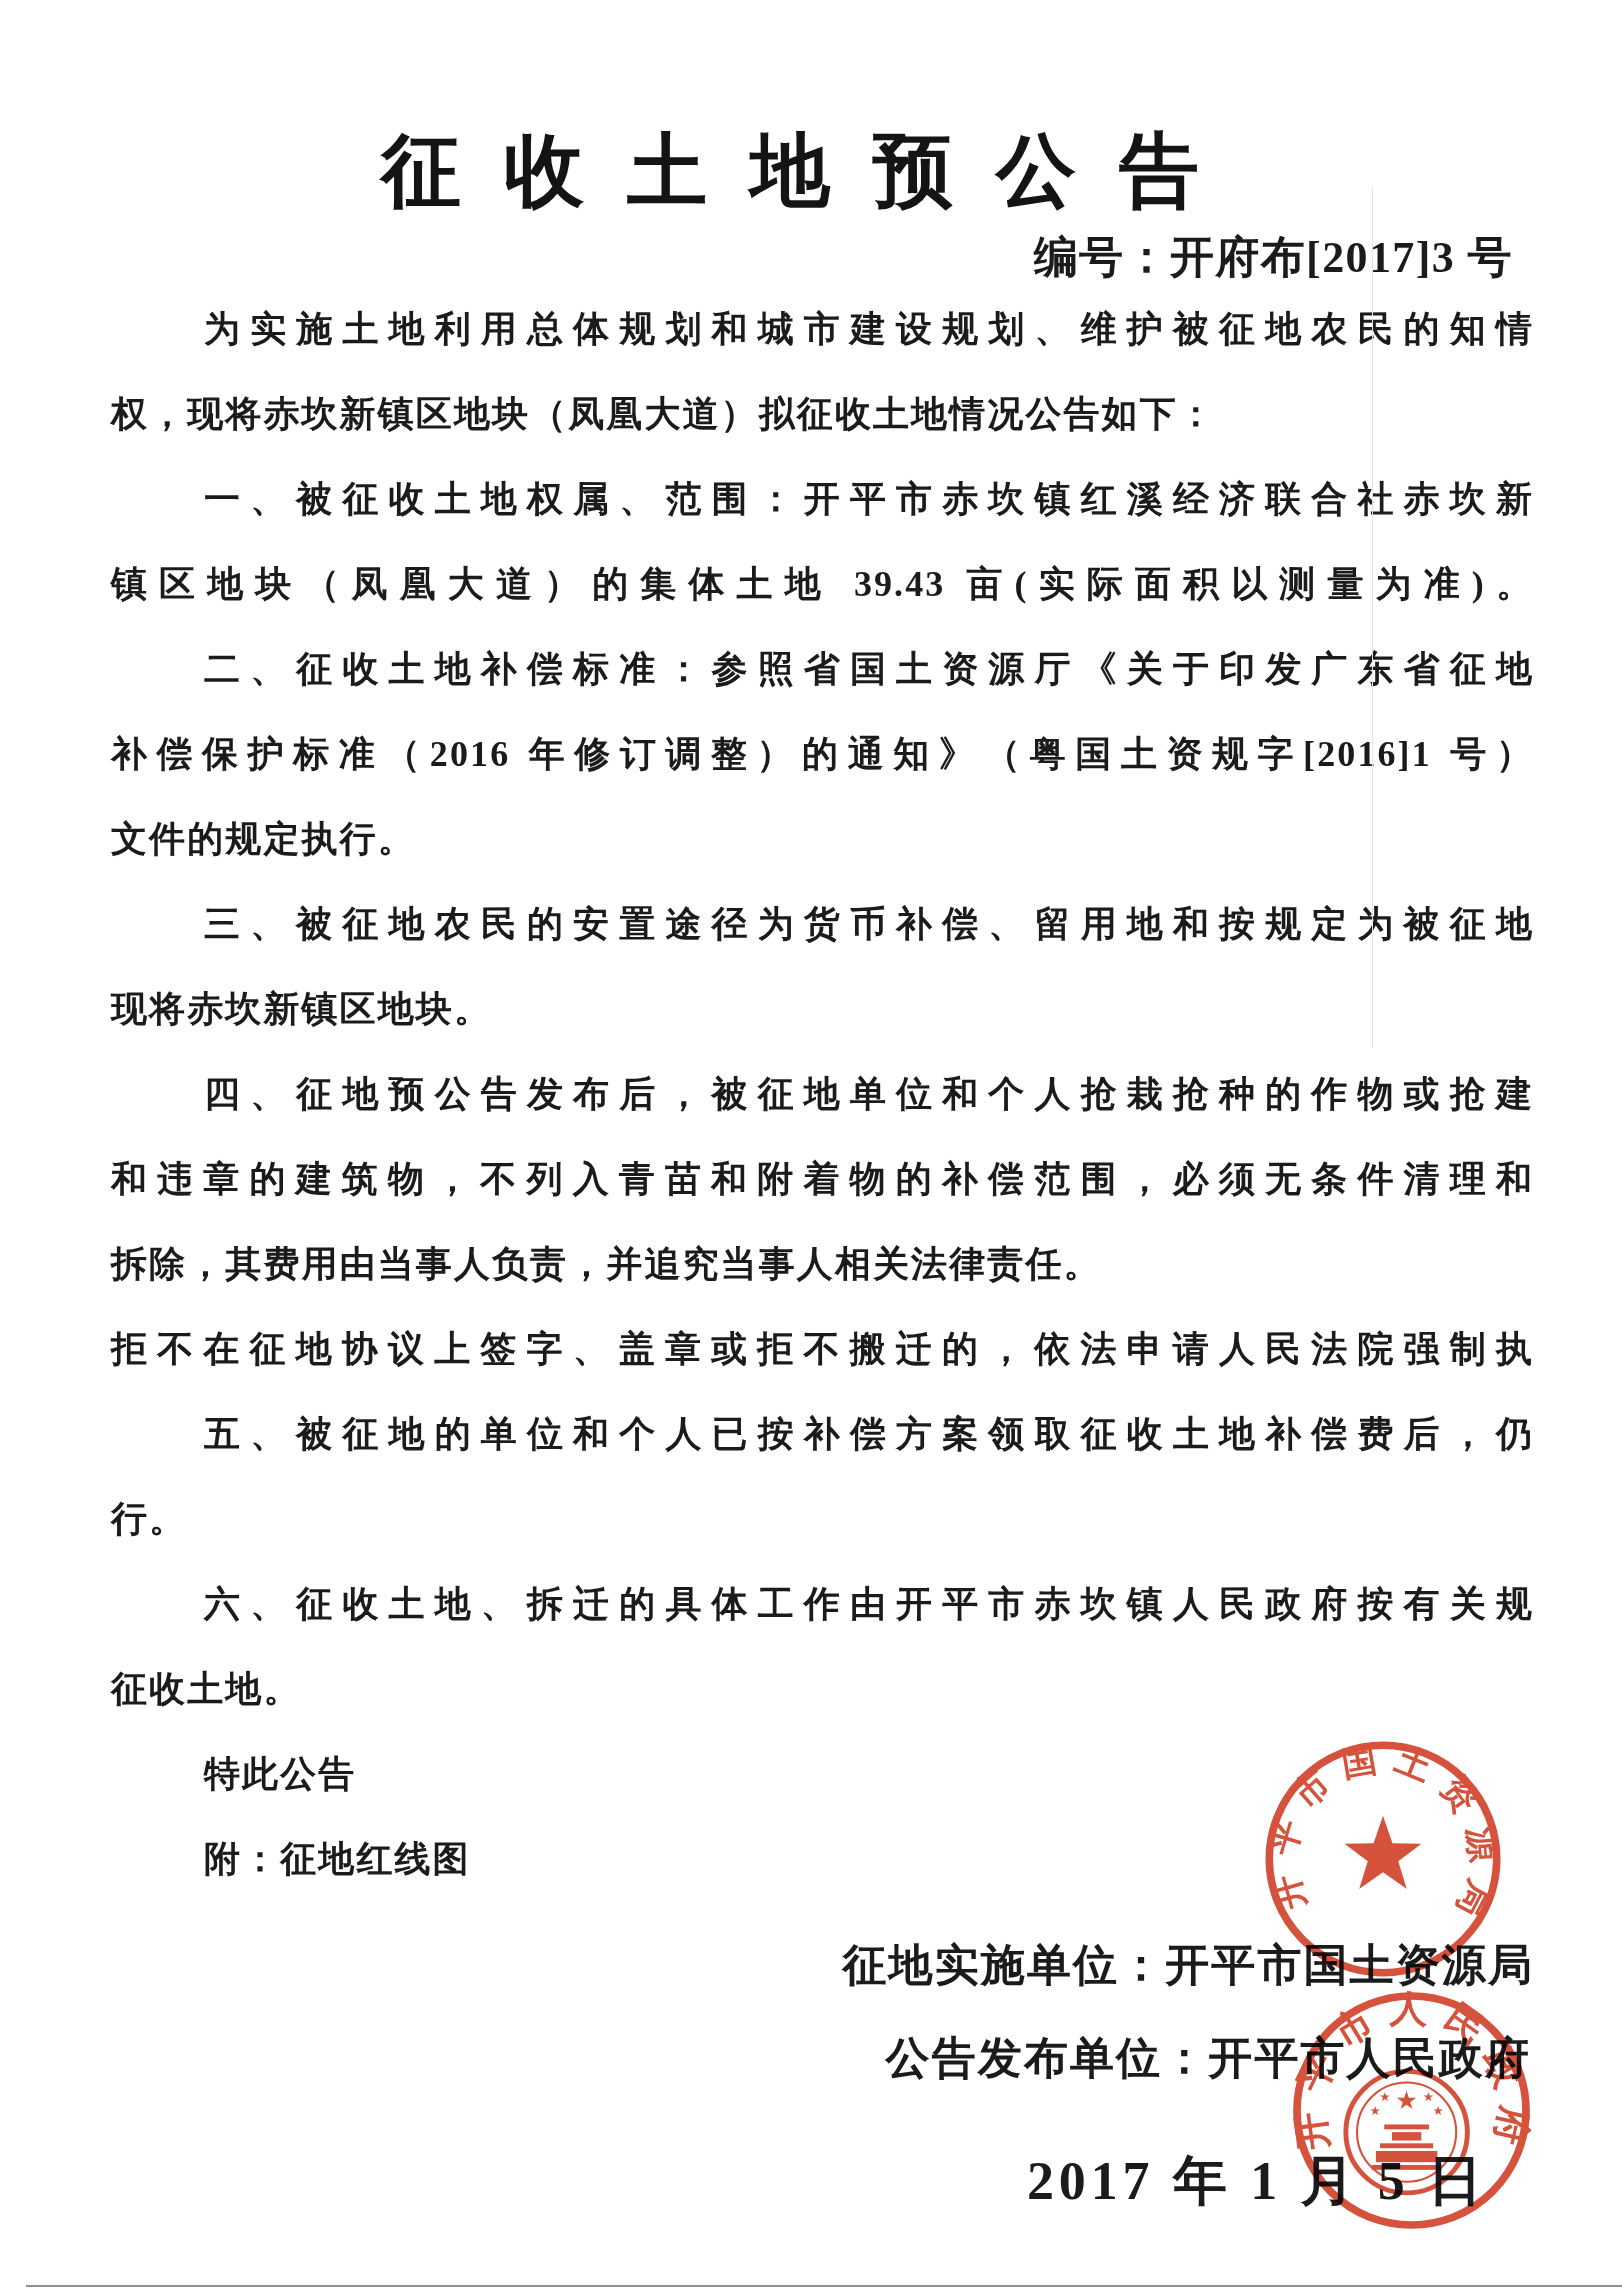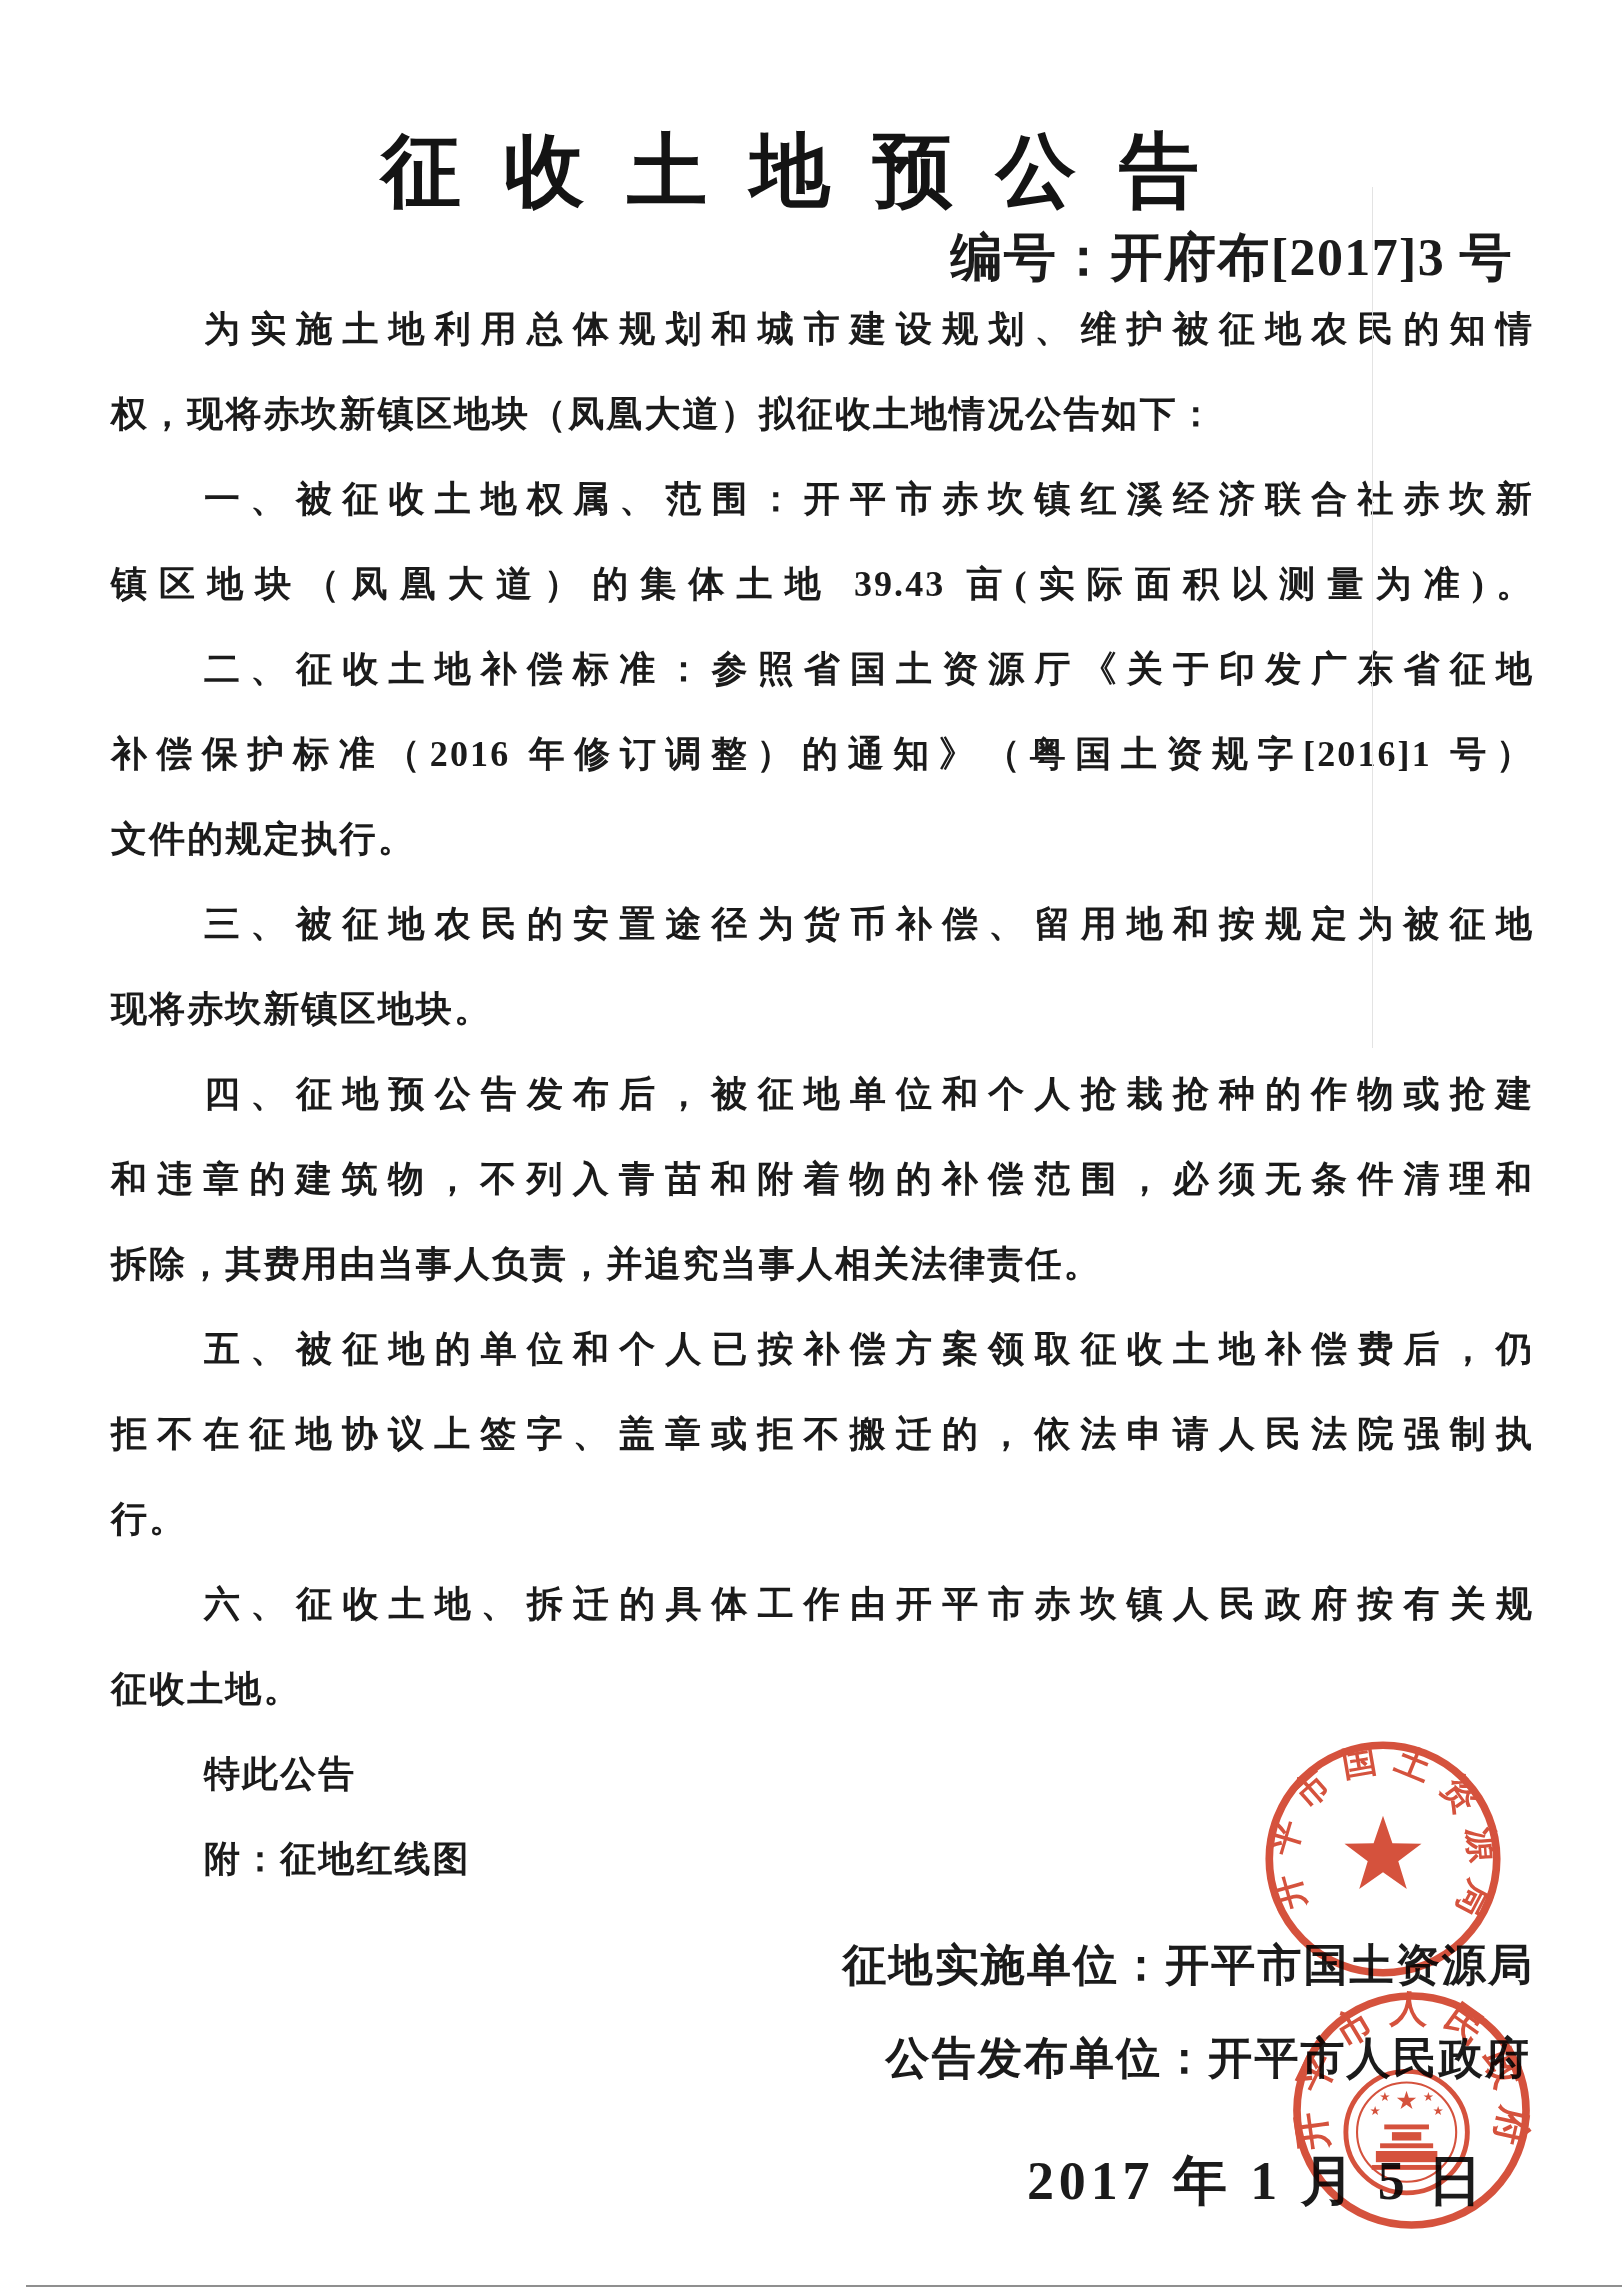--- a/index.html
+++ b/index.html
@@ -15,21 +15,21 @@
   .title{
     position:absolute;top:119px;left:0;width:100%;
     text-align:center;
     font-size:80px;line-height:104px;
     letter-spacing:43px;
     white-space:nowrap;
     color:#141414;
   }
   .docnum{
     position:absolute;top:230px;right:110px;
-    font-size:52px;line-height:56px;
+    font-size:44px;line-height:56px;
     letter-spacing:1.4px;
     white-space:nowrap;
   }
   .body-text{
     position:absolute;top:287px;left:111px;width:1423px;
     font-size:36px;
     letter-spacing:2.1px;
   }
   .line{height:85px;line-height:85px;}
   .line.indent{text-indent:93px;}
@@ -79,22 +79,22 @@
     <div class="line indent justify">一、被征收土地权属、范围：开平市赤坎镇红溪经济联合社赤坎新</div>
     <div class="line justify">镇区地块（凤凰大道）的集体土地 39.43 亩(实际面积以测量为准)。</div>
     <div class="line indent justify">二、征收土地补偿标准：参照省国土资源厅《关于印发广东省征地</div>
     <div class="line justify">补偿保护标准（2016 年修订调整）的通知》（粤国土资规字[2016]1 号）</div>
     <div class="line">文件的规定执行。</div>
     <div class="line indent justify">三、被征地农民的安置途径为货币补偿、留用地和按规定为被征地</div>
     <div class="line">现将赤坎新镇区地块。</div>
     <div class="line indent justify">四、征地预公告发布后，被征地单位和个人抢栽抢种的作物或抢建</div>
     <div class="line justify">和违章的建筑物，不列入青苗和附着物的补偿范围，必须无条件清理和</div>
     <div class="line">拆除，其费用由当事人负责，并追究当事人相关法律责任。</div>
+    <div class="line justify">拒不在征地协议上签字、盖章或拒不搬迁的，依法申请人民法院强制执</div>
     <div class="line indent justify">五、被征地的单位和个人已按补偿方案领取征收土地补偿费后，仍</div>
-    <div class="line justify">拒不在征地协议上签字、盖章或拒不搬迁的，依法申请人民法院强制执</div>
     <div class="line">行。</div>
     <div class="line indent justify">六、征收土地、拆迁的具体工作由开平市赤坎镇人民政府按有关规</div>
     <div class="line">征收土地。</div>
     <div class="line indent">特此公告</div>
     <div class="line indent">附：征地红线图</div>
   </div>
 
   <div class="sig sig-1">征地实施单位：开平市国土资源局</div>
   <div class="sig sig-2">公告发布单位：开平市人民政府</div>
 

